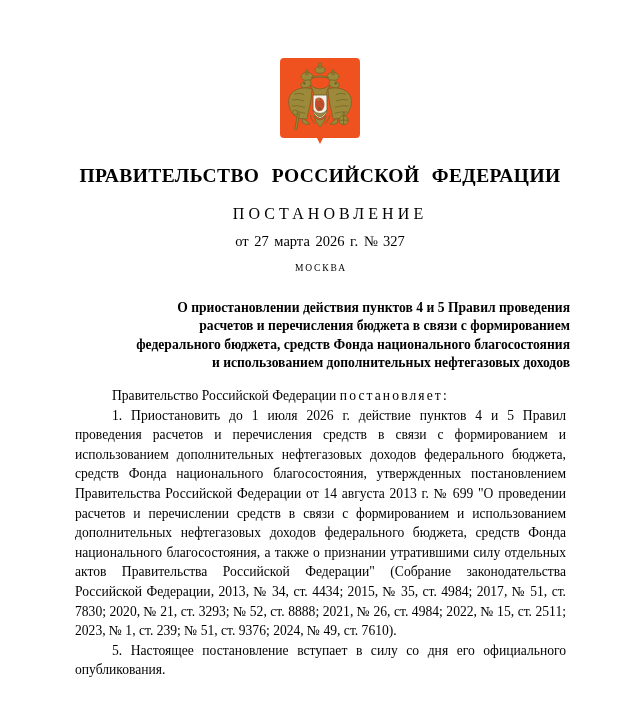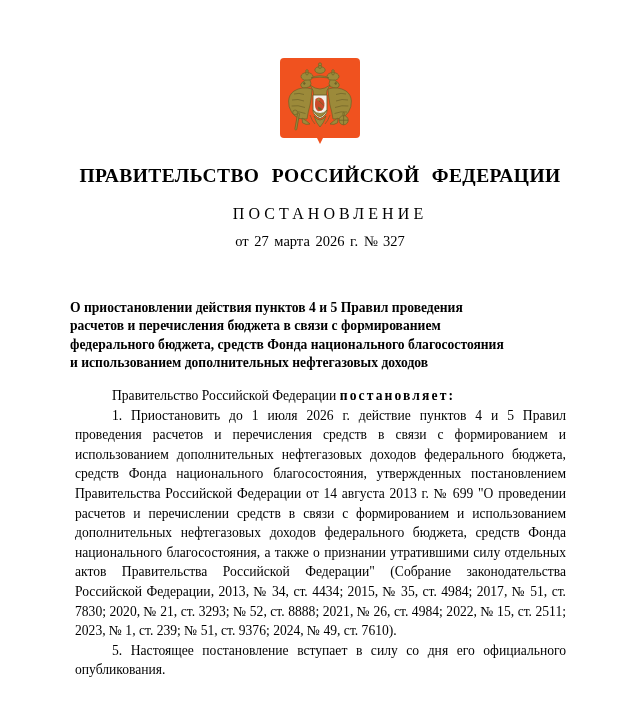--- a/index.html
+++ b/index.html
@@ -83,21 +83,21 @@
     text-indent: 1.9px;
     line-height: 13px;
   }
 
   
   .subject {
     position: absolute;
     left: 70px;
     top: 299px;
     width: 500px;
-    text-align: left;
+    text-align: right;
     font-weight: bold;
     font-size: 13.6px;
     line-height: 18.4px;
   }
   .subject .ln { display: block; white-space: nowrap; }
 
   
   .body-text {
     position: absolute;
     left: 75px;
@@ -106,21 +106,21 @@
     font-size: 13.6px;
     line-height: 19.6px;
     text-align: justify;
     text-justify: inter-word;
   }
   .body-text p {
     margin: 0;
     text-indent: 37px;
   }
   .spaced-bold {
-    font-weight: bold;
+    font-weight: normal;
     letter-spacing: 2.1px;
   }
 </style>
 </head>
 <body>
 
 <div class="page">
 
   <div class="emblem-wrap">
     <div class="emblem">
@@ -186,20 +186,21 @@
           <path d="M22 60 Q27 63 30 66 Q26 67.4 22.5 64.8 Z"></path>
           <path d="M58 60 Q53 63 50 66 Q54 67.4 57.5 64.8 Z"></path>
         </g>
       </svg>
     </div>
   </div>
 
   <div class="gov-title">ПРАВИТЕЛЬСТВО  РОССИЙСКОЙ  ФЕДЕРАЦИИ</div>
   <div class="doc-kind">ПОСТАНОВЛЕНИЕ</div>
   <div class="doc-date">от  27 марта 2026 г.  № 327</div>
+  <div class="doc-city">МОСКВА</div>
 
   <div class="subject">
     <span class="ln">О приостановлении действия пунктов 4 и 5 Правил проведения</span>
     <span class="ln">расчетов и перечисления бюджета в связи с формированием</span>
     <span class="ln">федерального бюджета, средств Фонда национального благосостояния</span>
     <span class="ln">и использованием дополнительных нефтегазовых доходов</span>
   </div>
 
   <div class="body-text">
     <p><span>Правительство Российской Федерации </span><span class="spaced-bold">постановляет:</span></p>

